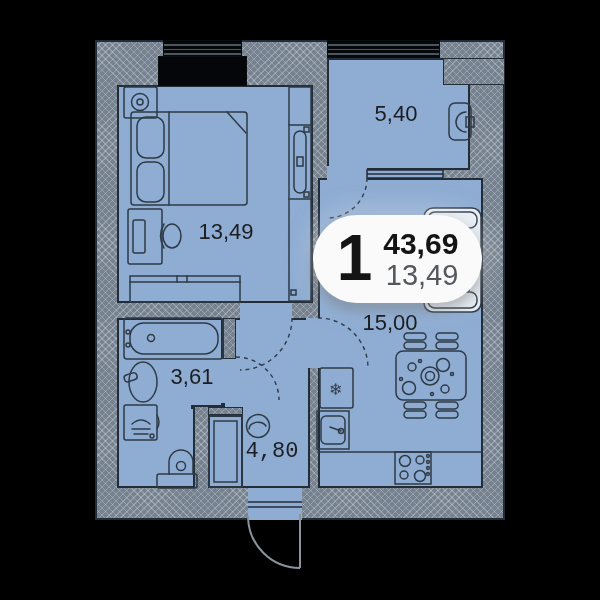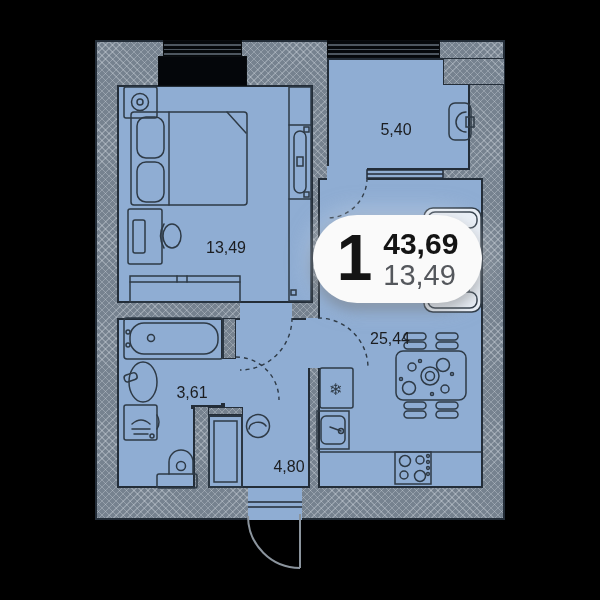--- a/index.html
+++ b/index.html
@@ -26,29 +26,29 @@
   .winbox{background:#04060a;border:1px solid #0a0d10;z-index:2;}
   .overlay{position:absolute;left:0;top:0;z-index:3;pointer-events:none;}
   .ln{stroke:var(--furniture-stroke,#2e3a46);fill:none;stroke-width:1.5;stroke-linecap:round;}
   .fill-room{fill:var(--room-fill,#8fadd3);}
   .fill-sofa{fill:var(--sofa-fill,#e8eef6);}
   .dash{stroke:var(--furniture-stroke,#2e3a46);fill:none;stroke-width:1.4;stroke-dasharray:4 4;}
   .door-out{stroke:#8b949d;fill:none;stroke-width:2;}
   .thresh{stroke:var(--outline,#232d38);fill:none;stroke-width:1.5;}
   .rlabel{
     position:absolute;transform:translate(-50%,-50%);z-index:5;
-    font-size:16px;color:var(--label-text,#1b1d20);letter-spacing:0;white-space:nowrap;margin-top:16px;
+    font-size:22px;color:var(--label-text,#1b1d20);letter-spacing:0;white-space:nowrap;
   }
   .badge{
     position:absolute;left:313px;top:215px;width:169px;height:88px;border-radius:46px;
     background:var(--badge-bg,#fafafa);z-index:4;display:flex;align-items:center;justify-content:center;gap:13px;
     box-shadow:0 0 26px rgba(248,250,252,.5),0 6px 14px rgba(0,0,0,.35);
   }
   .badge-rooms{font-size:64px;font-weight:bold;color:var(--badge-text,#141414);line-height:.9;letter-spacing:-2px;}
-  .badge-col{display:flex;flex-direction:column;line-height:1.04;}
+  .badge-col{display:flex;flex-direction:column;line-height:1.04;text-align:right;}
   .badge-total{font-size:30px;font-weight:bold;color:var(--badge-text,#141414);}
   .badge-living{font-size:29px;font-weight:normal;color:var(--badge-secondary,#54575c);}
 </style>
 </head>
 <body>
 
 <div class="stage">
 
   <div class="abs wall-fill apartment" style="left:95px;top:40px;width:410px;height:480px;"></div>
 
@@ -211,23 +211,23 @@
 
     <g>
       <path class="thresh" d="M248,502 H302 M248,507 H302"></path>
       <path class="door-out" d="M248,516 A52,52 0 0 0 300,568"></path>
       <path class="door-out" d="M300,514 V568"></path>
     </g>
   </svg>
 
   <div class="rlabel" style="left:226px;top:232px;">13,49</div>
   <div class="rlabel" style="left:396px;top:114px;">5,40</div>
-  <div class="rlabel" style="left:390px;top:323px;">25,44</div>
+  <div class="rlabel" style="left:390px;top:323px;">15,00</div>
   <div class="rlabel" style="left:192px;top:377px;">3,61</div>
-  <div class="rlabel" style="left:289px;top:451px;">4,80</div>
+  <div class="rlabel" style="left:272px;top:451px;font-family:Liberation Mono, monospace;">4,80</div>
 
   <div class="badge">
     <div class="badge-rooms">1</div>
     <div class="badge-col">
       <div class="badge-total">43,69</div>
       <div class="badge-living">13,49</div>
     </div>
   </div>
 
 </div>

